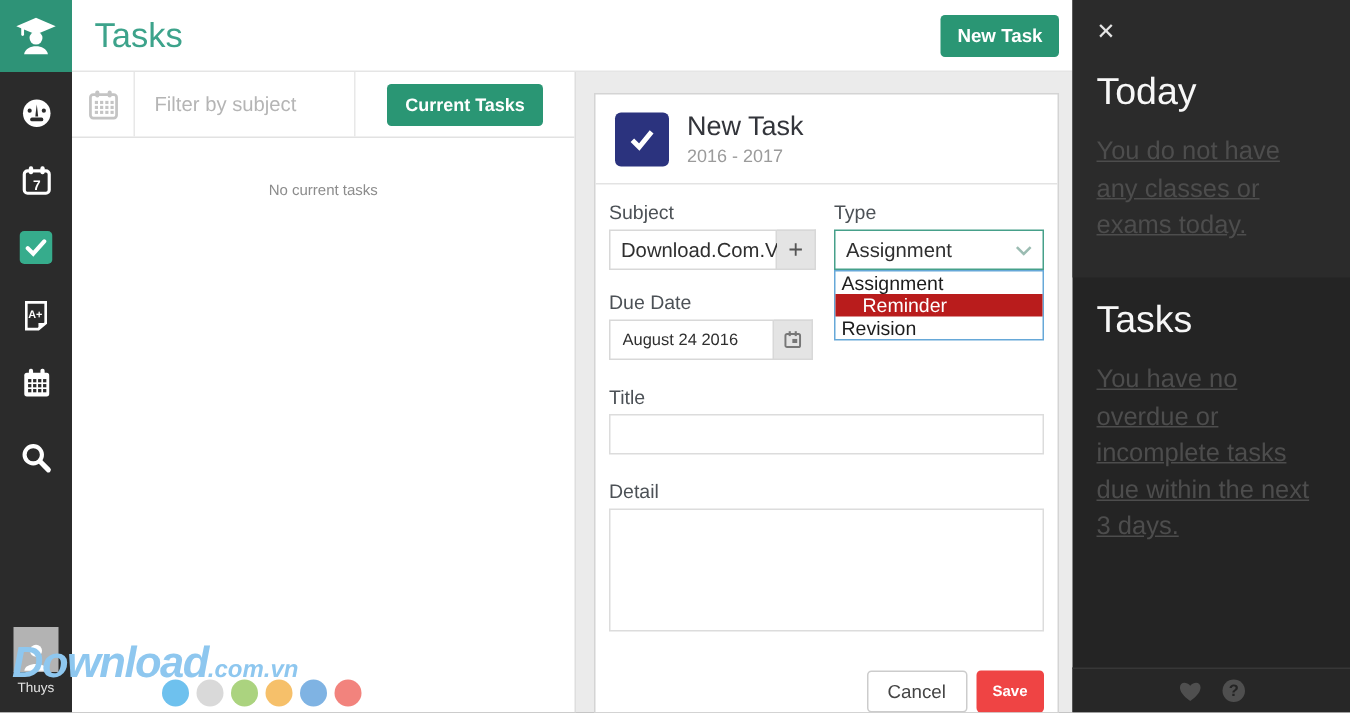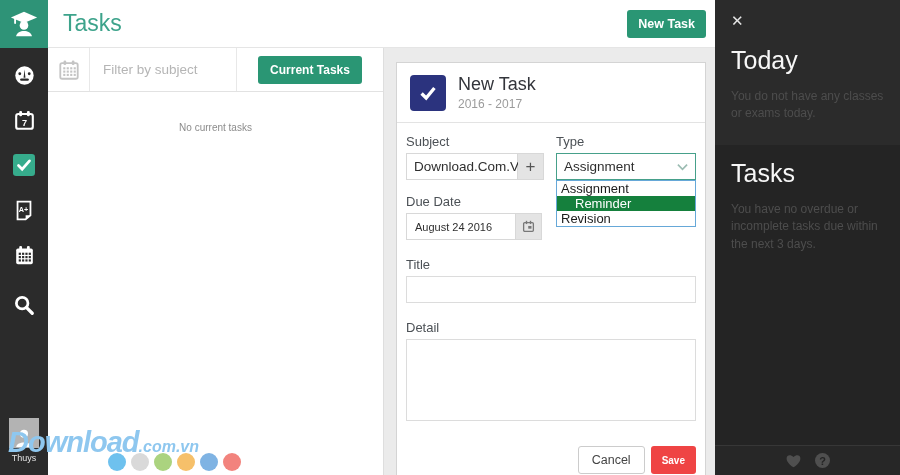--- a/index.html
+++ b/index.html
@@ -52,39 +52,39 @@
   .selectbox { height:27px; border:1px solid #d8d8d8; background:#fff; display:flex; align-items:center;
                justify-content:space-between; padding:0 7px; font-size:13.5px; color:#2f2f2f; cursor:pointer; }
   .subject-select { width:112px; }
   .sq-btn { width:26px; height:27px; background:#e4e4e4; border:1px solid #d8d8d8; border-left:none;
             display:flex; align-items:center; justify-content:center; font-size:17px; color:#555; cursor:pointer; padding:0; }
   .type-group { margin-left:12px; flex:1; }
   .type-wrap { position:relative; }
   .type-select { border-color:#46a08a; }
   .type-dropdown { position:absolute; top:27px; left:0; right:0; background:#fff; border:1px solid #66a8d8; z-index:30; }
   .option { font-size:13px; height:15px; line-height:15px; padding:0 4px; color:#1c1c1c; cursor:pointer; }
-  .option.highlight { background:#15803d; color:#fff;padding-left:18px; }
+  .option.highlight { background:#b91c1c; color:#fff;padding-left:18px; }
   .row2 { margin-top:14px; }
   .date-input { width:110px; height:27px; border:1px solid #d8d8d8; padding:0 8px; font-size:11px; color:#2f2f2f;
                 outline:none; font-family:"Liberation Sans", sans-serif; }
   .row3 { margin-top:17px; }
   .title-input { width:100%; height:27px; border:1px solid #dcdcdc; padding:0 8px; font-size:13.5px; outline:none; }
   .row4 { margin-top:17px; }
   .detail-ta { width:100%; height:82px; border:1px solid #dcdcdc; resize:none; outline:none; }
   .dialog-footer { display:flex; justify-content:flex-end; gap:6px; margin-top:21px; }
   .cancel-btn { background:#fff; border:1px solid #ccc; border-radius:3px; padding:6px 13px; font-size:12.5px; color:#444; cursor:pointer; }
   .save-btn { background:#ef4444; border:none; border-radius:3px; padding:6px 11px; font-size:10px; color:#fff; font-weight:bold; cursor:pointer; }
 
   
   .right-panel { position:absolute; right:0; top:0; width:185px; height:100%; background:#242424; z-index:8; }
   .rp-top { background:#2b2b2b; padding:12px 16px 22px; min-height:130px; }
   .close-btn { color:#e5e5e5; font-size:15px; background:none; border:none; padding:0; cursor:pointer; }
   .rp-heading { font-size:25px; font-weight:400; color:#f7f7f7; margin:16px 0 13px; }
   .rp-heading.second { margin-top:0; }
-  .rp-msg { font-size:12px; color:#4d4d4d; line-height:1.45; }
+  .rp-msg { font-size:17px; color:#4d4d4d; line-height:1.45;text-decoration:underline; }
   .rp-tasks { padding:14px 16px; }
   .rp-footer { position:absolute; bottom:0; left:0; right:0; height:30px; border-top:1px solid #373737; background:#272727;
                display:flex; align-items:center; justify-content:center; gap:13px; }
   .help-icon { width:15px; height:15px; border-radius:50%; background:#4f4f4f; color:#242424; font-size:11px;
                font-weight:bold; display:flex; align-items:center; justify-content:center; }
 
   
   .watermark { position:absolute; left:8px; top:426px; z-index:40; color:#8ec7ef; font-weight:bold;
                font-style:italic; font-size:29px; letter-spacing:-1px; pointer-events:none; }
   .watermark .suffix { font-size:16px; letter-spacing:0; }

